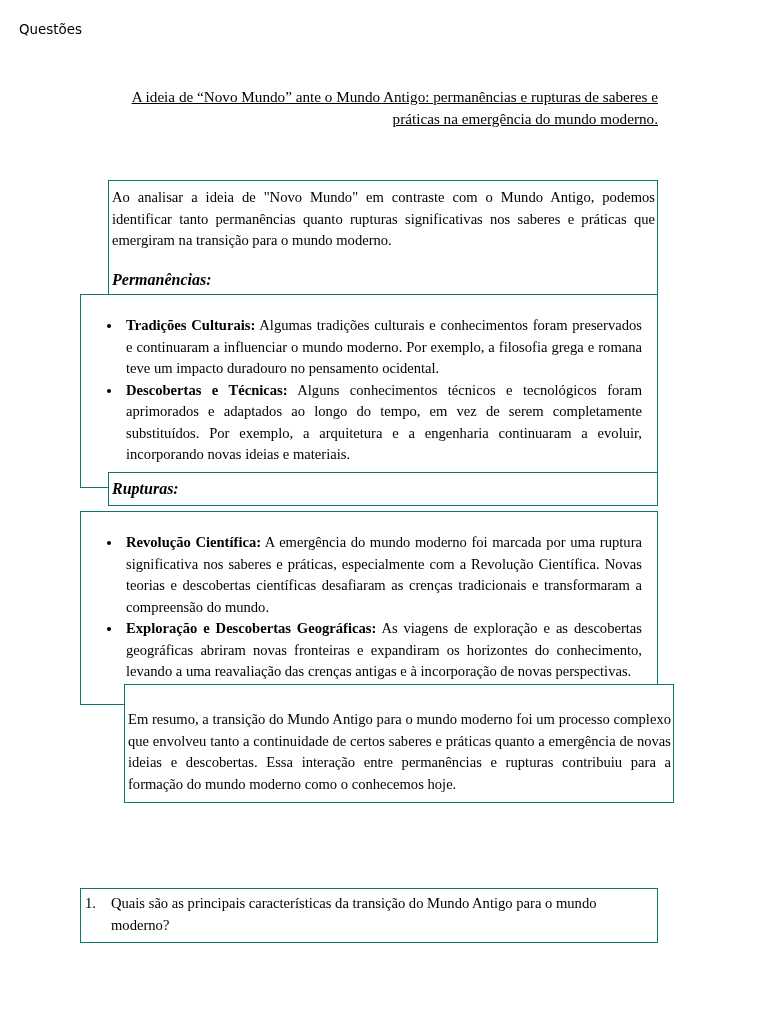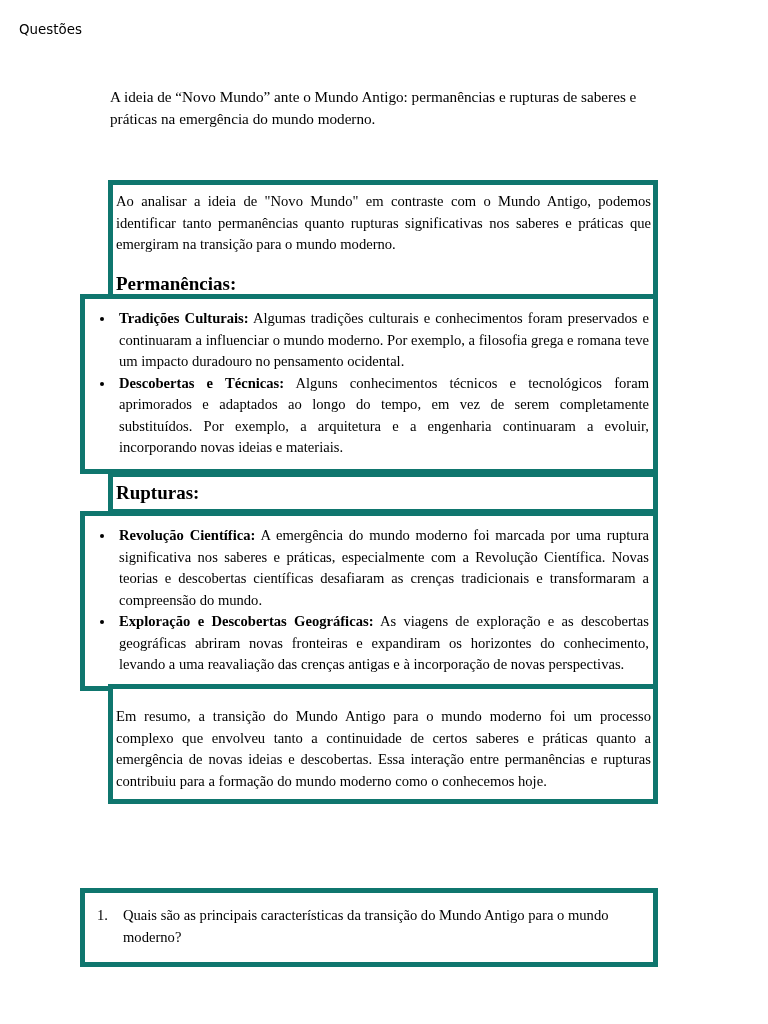--- a/index.html
+++ b/index.html
@@ -25,26 +25,27 @@
   }
 
   
   .doc-title {
     position: absolute;
     left: 110px;
     top: 86px;
     width: 548px;
     font-size: 15.2px;
     line-height: 22px;
-    text-align: left;
+    text-align: right;
+    text-decoration: underline;
   }
 
   .boxed {
     position: absolute;
-    border: 5px solid #0f766e;
+    border: 1px solid #0f766e;
     box-sizing: border-box;
     background: #ffffff;
   }
 
   .para {
     font-size: 14.6px;
     line-height: 21.5px;
     text-align: justify;
     text-justify: inter-word;
   }
@@ -52,23 +53,24 @@
   
   .block-intro {
     left: 108px;
     top: 180px;
     width: 550px;
     padding: 6px 2px 8px 3px;
   }
   .block-intro .para { margin: 0; }
   .sub-head {
     font-weight: bold;
-    font-size: 19px;
+    font-size: 16px;
     line-height: 21px;
     margin: 17px 0 0 0;
+    font-style: italic;
   }
 
   
   .block-bullets-1 {
     left: 80px;
     top: 294px;
     width: 578px;
     padding: 5px 0 6px 0;
   }
 
@@ -84,24 +86,24 @@
   
   .block-bullets-2 {
     left: 80px;
     top: 511px;
     width: 578px;
     padding: 5px 0 6px 0;
   }
 
   
   .block-summary {
-    left: 108px;
+    left: 124px;
     top: 684px;
     width: 550px;
-    padding: 17px 2px 7px 3px;
+    padding: 24px 2px 7px 3px;
   }
   .block-summary .para { margin: 0; }
 
   
   .block-questoes {
     left: 108px;
     top: 851px;
     width: 550px;
     padding: 4px 2px 5px 3px;
     border: none;
@@ -116,21 +118,21 @@
   
   .block-question-list {
     left: 80px;
     top: 888px;
     width: 578px;
     padding: 4px 0 6px 0;
   }
 
   
   ul.bullets {
-    margin: 4px;
+    margin: 15px;
     padding: 0;
     list-style: none;
   }
   ul.bullets > li {
     position: relative;
     margin: 0;
     padding: 0 0 0 30px;
     font-size: 14.6px;
     line-height: 21.5px;
     text-align: justify;
@@ -144,21 +146,21 @@
     width: 4px;
     height: 4px;
     border-radius: 50%;
     background: #000000;
   }
   ul.bullets > li .lead {
     font-weight: bold;
   }
 
   ol.numbered {
-    margin: 8px;
+    margin: 0;
     padding: 0;
     list-style: none;
     counter-reset: qnum;
   }
   ol.numbered > li {
     position: relative;
     margin: 0;
     padding: 0 0 0 30px;
     font-size: 14.6px;
     line-height: 21.5px;

